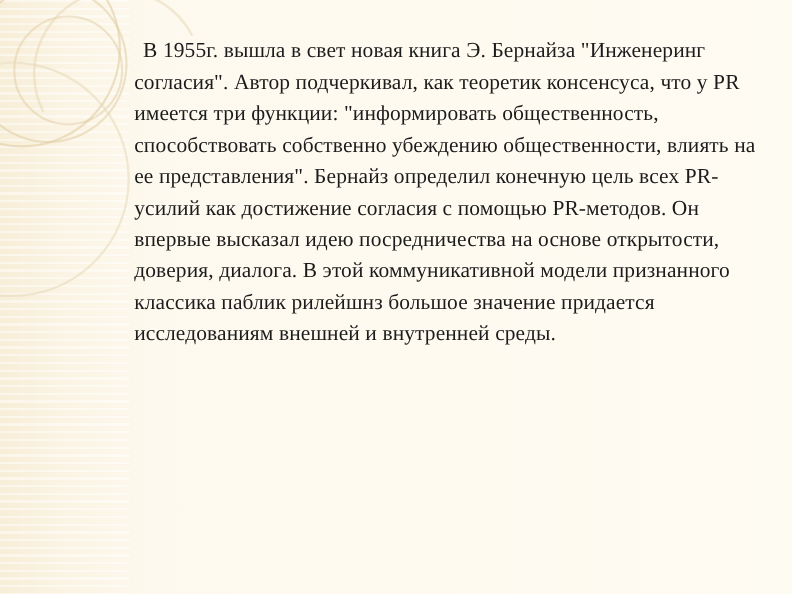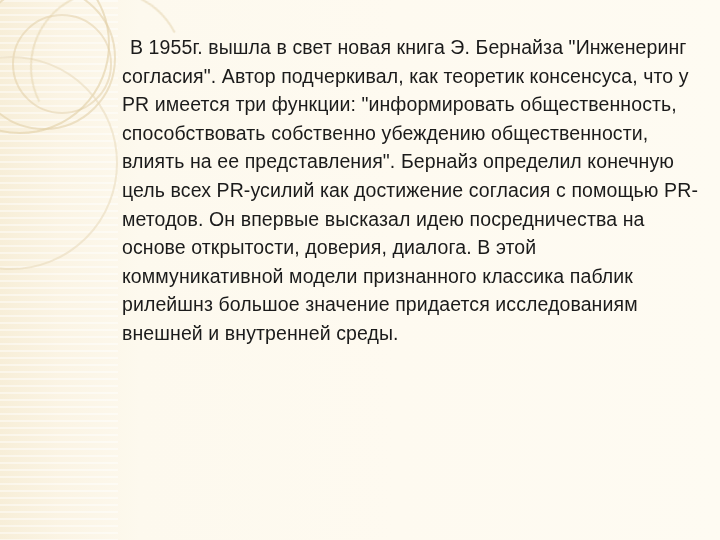--- a/index.html
+++ b/index.html
@@ -59,21 +59,21 @@
     border-right-color: transparent;
     border-bottom-color: transparent;
     transform: rotate(18deg);
   }
   .body-text {
     position: absolute;
     left: 122px;
     top: 33px;
     width: 580px;
     color: #1b1b1b;
-    font-family: Liberation Sans, sans-serif;
+    font-family: Liberation Serif, serif;
     font-size: 19.5px;
     line-height: 28.6px;
     text-align: left;
     letter-spacing: 0.1px;
     white-space: pre-wrap;
     text-indent: 8px;
   }
 </style>
 </head>
 <body>

